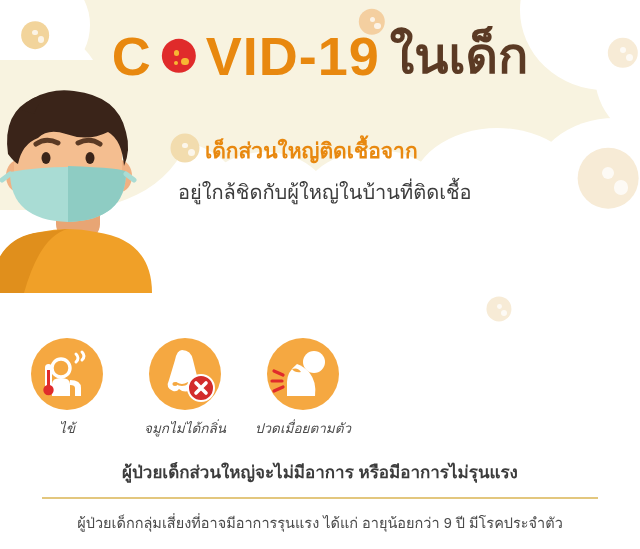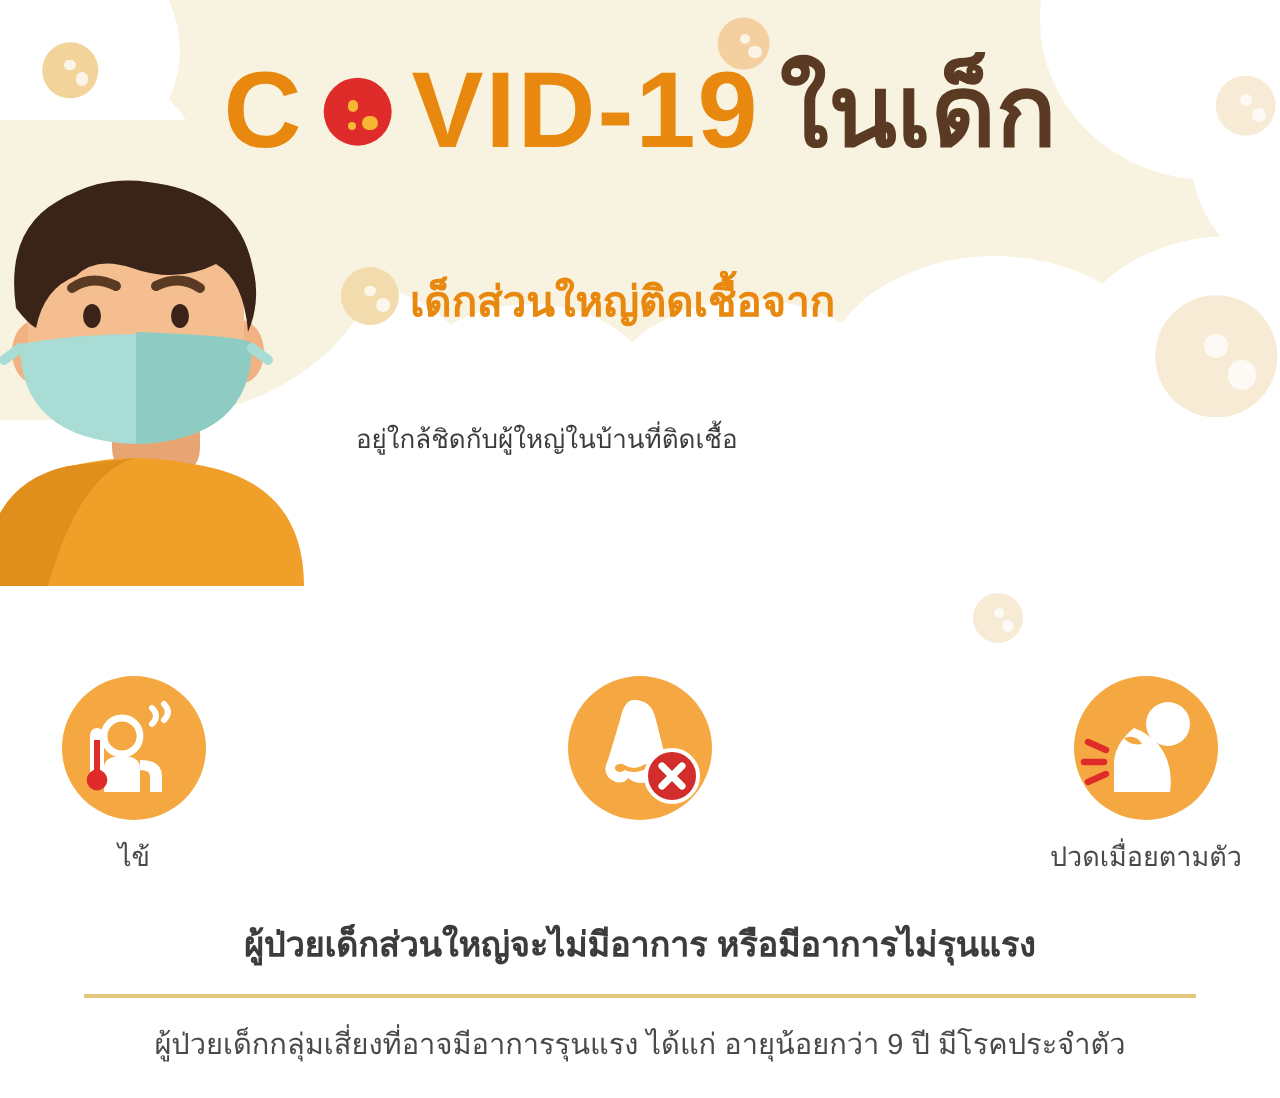--- a/index.html
+++ b/index.html
@@ -148,44 +148,44 @@
     margin-bottom: 14px;
   }
   .bullet-ic {
     position: relative;
     width: 26px;
     height: 26px;
     flex: 0 0 26px;
     margin-right: 10px;
   }
   .bullet-tx {
-    font-size: 13px;
+    font-size: 20px;
     color: #3C3C3C;
     line-height: 1.25;
-    margin-top: 32px;
   }
 
   
   .sym-head {
     position: absolute;
     left: 0;
     top: 281px;
     width: 640px;
     text-align: center;
     font-size: 30px;
     font-weight: bold;
     color: #E8880F;
   }
   .sym-row {
     position: absolute;
     left: 8px;
     top: 338px;
     width: 624px;
     display: flex;
-    justify-content: space-between;
+    justify-content: flex-start;
+    font-style: italic;
   }
   .sym {
     width: 118px;
     text-align: center;
   }
   .sym-circle {
     position: relative;
     width: 72px;
     height: 72px;
     margin: 0 auto 7px auto;
@@ -600,20 +600,21 @@
       <div class="sym-circle">
         <svg width="72" height="72" viewBox="0 0 72 72">
           <path d="M33 12 Q28 12 26 22 L20 42 Q16 50 24 53 Q28 54 30 51 Q36 56 44 51 Q50 46 48 38 L44 22 Q42 12 33 12 Z" fill="#fff"></path>
           <path d="M27 45 q6 4 12 0" stroke="#F5A841" stroke-width="2" fill="none" stroke-linecap="round"></path>
           <ellipse cx="26" cy="46" rx="2.6" ry="2" fill="#F5A841"></ellipse>
           <circle cx="52" cy="50" r="13" fill="#D32C2C"></circle>
           <circle cx="52" cy="50" r="13" fill="none" stroke="#fff" stroke-width="2"></circle>
           <path d="M47 45 L57 55 M57 45 L47 55" stroke="#fff" stroke-width="3.6" stroke-linecap="round"></path>
         </svg>
       </div>
+      <div class="sym-label">จมูกไม่ได้กลิ่น</div>
     </div>
 
     <div class="sym">
       <div class="sym-circle">
         <svg width="72" height="72" viewBox="0 0 72 72">
           <circle cx="47" cy="24" r="11" fill="#fff"></circle>
           <path d="M30 26 Q20 34 20 44 L20 58 L48 58 Q50 44 42 34 Q36 28 30 26 Z" fill="#fff"></path>
           <path d="M25 31 q6 -2 9 3 q-6 1 -9 -3 Z" fill="#F5A841"></path>
           <path d="M16 37 L7 33 M15 43 L5 43 M16 49 L7 53" stroke="#E02B2B" stroke-width="3.2" stroke-linecap="round"></path>
         </svg>

